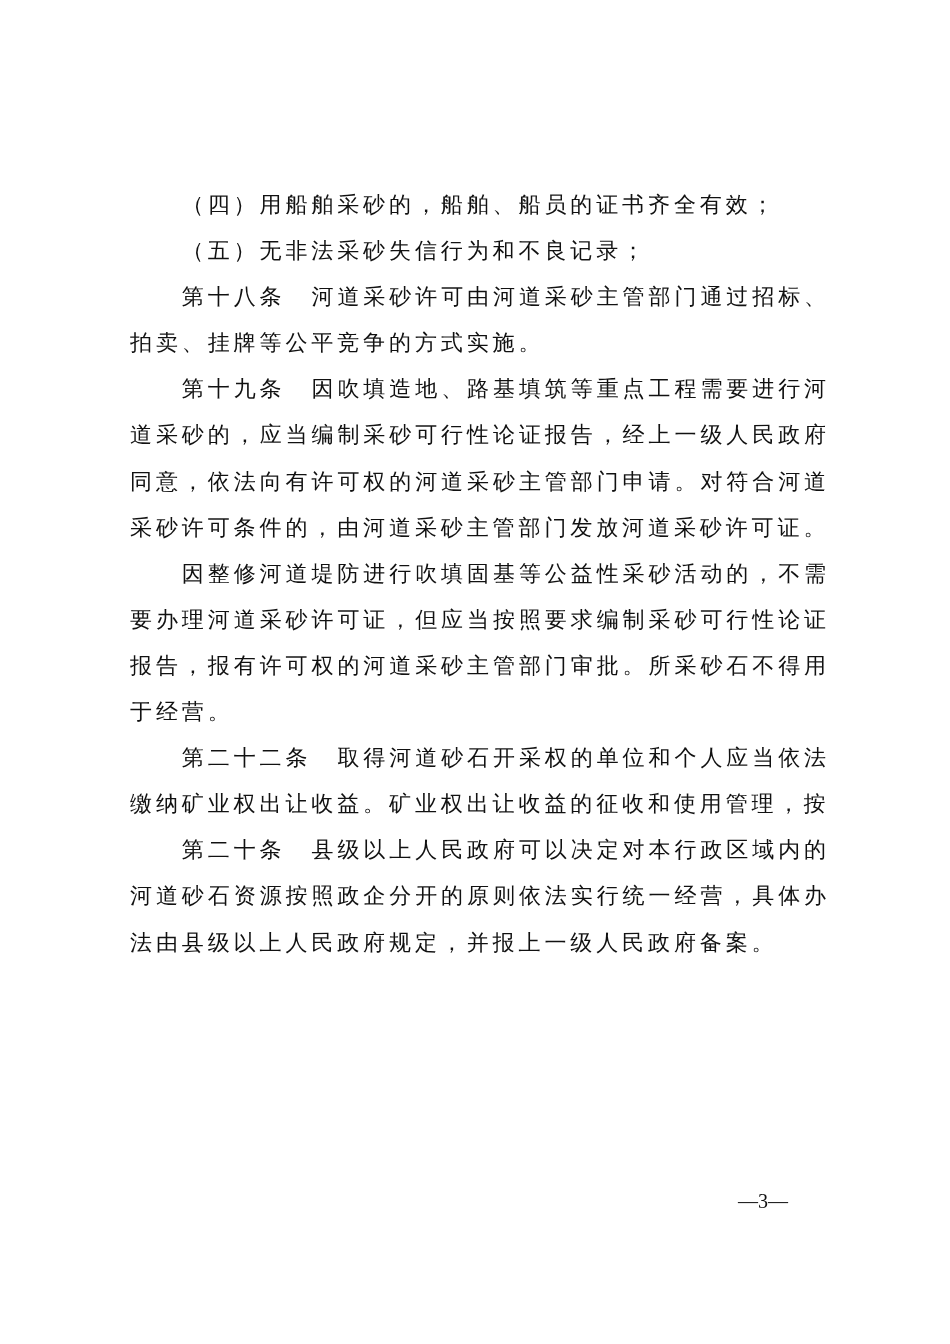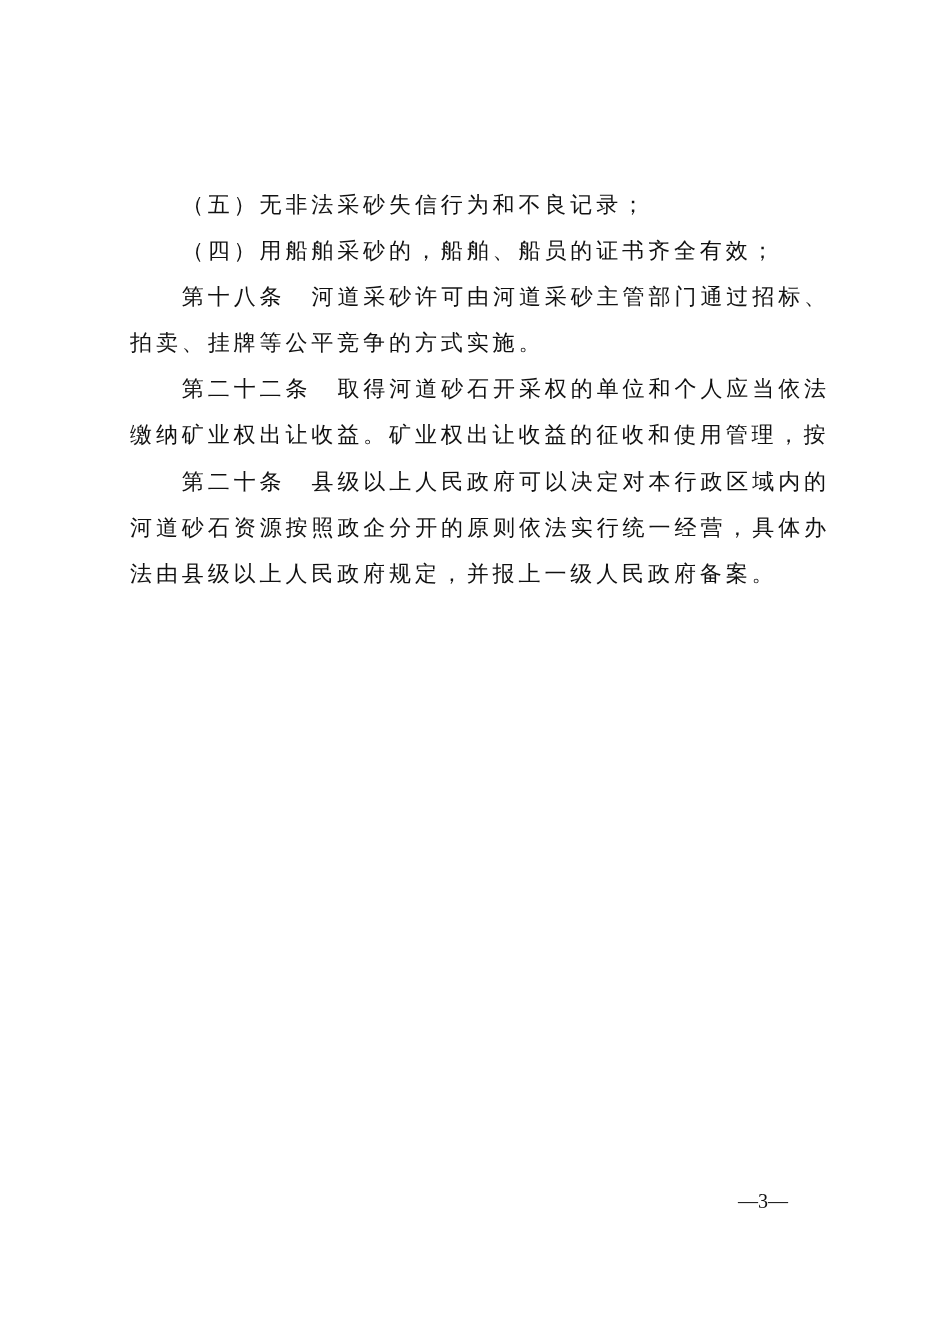--- a/index.html
+++ b/index.html
@@ -17,26 +17,28 @@
   .page-number {
     position: absolute; left: 738px; top: 1190px;
     font-family: "Liberation Serif", "DejaVu Serif", serif;
     font-size: 20px; color: #111111; white-space: nowrap;
   }
 </style>
 </head>
 <body>
 
 <div class="page">
+  <p class="p item">（四）用船舶采砂的，船舶、船员的证书齐全有效；</p>
   <p class="p item">（五）无非法采砂失信行为和不良记录；</p>
-  <p class="p item">（四）用船舶采砂的，船舶、船员的证书齐全有效；</p>
 
   <p class="p indent"><span>第十八条</span><span class="gap"></span><span>河道采砂许可由河道采砂主管部门通过招标、拍卖、挂牌等公平竞争的方式实施。</span></p>
 
 
+  <p class="p indent"><span>第十九条</span><span class="gap"></span><span>因吹填造地、路基填筑等重点工程需要进行河道采砂的，应当编制采砂可行性论证报告，经上一级人民政府同意，依法向有许可权的河道采砂主管部门申请。对符合河道采砂许可条件的，由河道采砂主管部门发放河道采砂许可证。</span></p>
 
+  <p class="p indent">因整修河道堤防进行吹填固基等公益性采砂活动的，不需要办理河道采砂许可证，但应当按照要求编制采砂可行性论证报告，报有许可权的河道采砂主管部门审批。所采砂石不得用于经营。</p>
 
   <p class="p indent"><span>第二十二条</span><span class="gap"></span><span>取得河道砂石开采权的单位和个人应当依法缴纳矿业权出让收益。矿业权出让收益的征收和使用管理，按</span></p>
 
   <p class="p indent"><span>第二十条</span><span class="gap"></span><span>县级以上人民政府可以决定对本行政区域内的河道砂石资源按照政企分开的原则依法实行统一经营，具体办法由县级以上人民政府规定，并报上一级人民政府备案。</span></p>
 </div>
 
 <div class="page-number">—3—</div>
 
 </body></html>

